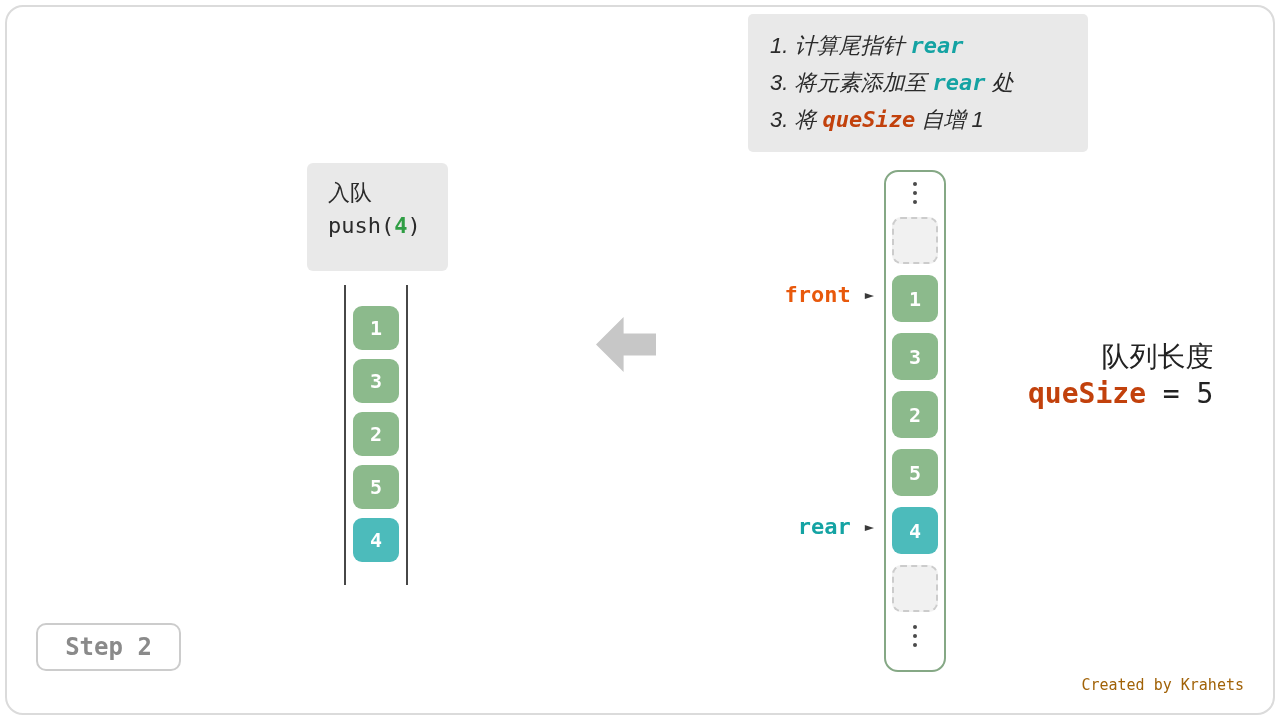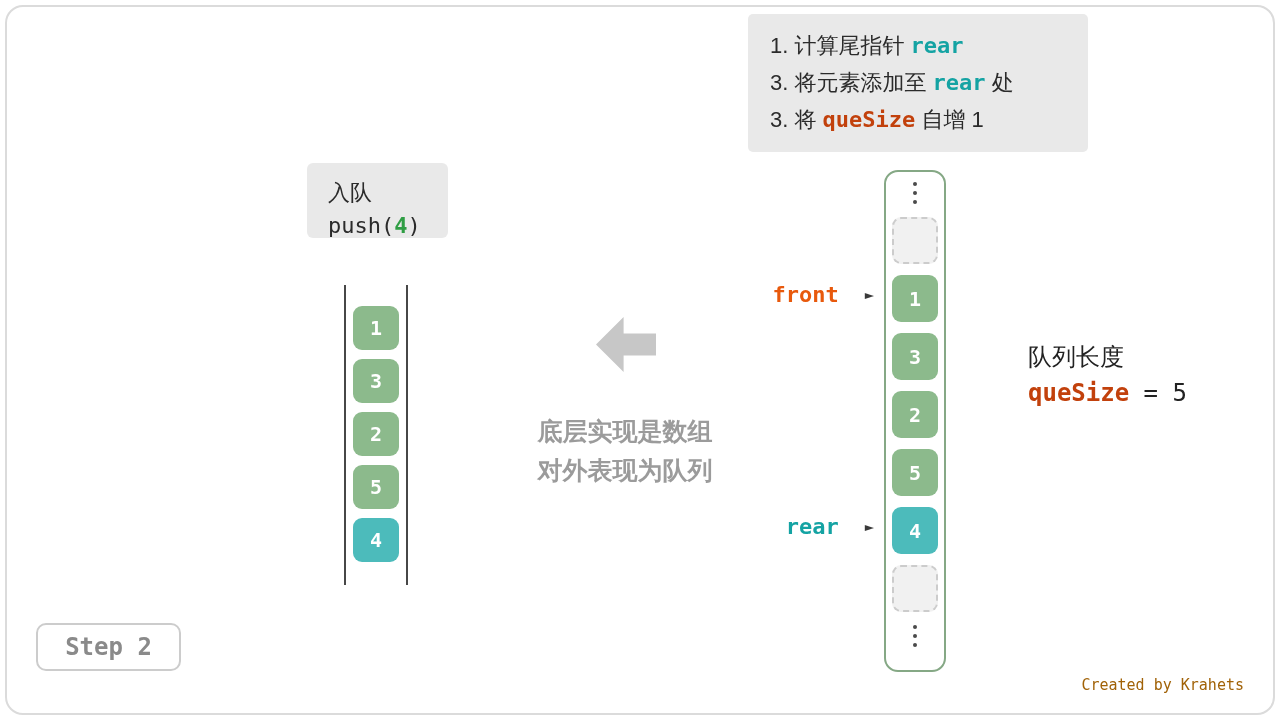--- a/index.html
+++ b/index.html
@@ -17,26 +17,26 @@
   .mono { font-family: "DejaVu Sans Mono", "Liberation Mono", monospace; }
   .code { font-family: "DejaVu Sans Mono", "Liberation Mono", monospace; font-weight: bold; }
   .code.teal { color: #14a3a3; }
   .code.blue { color: #c2410c; }
   .code.green { color: #2f9e44; }
 
   
   .instruction-box {
     position: absolute; left: 748px; top: 14px; width: 340px; height: 138px;
     background: #e9e9e9; border-radius: 5px; padding: 13px 22px;
-    font-size: 22px; line-height: 37px; color: #2b2b2b;
+    font-size: 22px; line-height: 37px; color: #2b2b2b; font-style: italic;
   }
 
   
   .enqueue-box {
-    position: absolute; left: 307px; top: 163px; width: 141px; height: 75px;
+    position: absolute; left: 307px; top: 163px; width: 141px; height: 108px;
     background: #e9e9e9; border-radius: 6px; padding: 13px 21px;
     font-size: 22px; line-height: 33px; color: #2b2b2b;
   }
 
   
   .left-stack {
     position: absolute; left: 344px; top: 285px; width: 64px; height: 300px;
     border-left: 2px solid #474747; border-right: 2px solid #474747;
     display: flex; flex-direction: column; align-items: center;
     padding-top: 21px; gap: 9px;
@@ -77,30 +77,30 @@
     color: #ffffff; font-family: "DejaVu Sans Mono", "Liberation Mono", monospace;
     font-weight: bold; font-size: 20px; flex: 0 0 auto;
   }
   .rcell.empty { background: #f1f1f1; border: 2px dashed #cccccc; }
   .vdots { display: flex; flex-direction: column; gap: 5px; padding: 2px 0; flex: 0 0 auto; }
   .vdots i { width: 4px; height: 4px; border-radius: 50%; background: #4a4a4a; display: block; }
 
   
   .ptr {
     position: absolute; height: 47px; display: flex; align-items: center;
-    gap: 26px; justify-content: flex-end;
+    gap: 14px; justify-content: flex-end;
     font-family: "DejaVu Sans Mono", "Liberation Mono", monospace;
     font-weight: bold; font-size: 22px;
   }
   .ptr .ptr-arrow { color: #3a3a3a; font-size: 12px; line-height: 1; font-family: "DejaVu Sans", sans-serif; }
   .ptr.front { top: 271px; right: 406px; color: #e8590c; }
   .ptr.rear  { top: 503px; right: 406px; color: #14a3a3; }
 
   
-  .queue-info { position: absolute; left: 1028px; top: 338px; font-size: 24px; line-height: 37px; color: #222; }
+  .queue-info { position: absolute; left: 1028px; top: 338px; font-size: 28px; line-height: 37px; color: #222; text-align: right; }
   .queue-info .val-line { font-family: "DejaVu Sans Mono", "Liberation Mono", monospace; }
 
   
   .step-badge {
     position: absolute; left: 36px; top: 623px; width: 145px; height: 48px;
     border: 2px solid #cccccc; border-radius: 10px; background: #ffffff;
     display: flex; align-items: center; justify-content: center;
     font-family: "DejaVu Sans Mono", "Liberation Mono", monospace;
     font-weight: bold; font-size: 24px; color: #8a8a8a;
   }
@@ -132,24 +132,20 @@
   <div class="left-stack">
     <div class="lcell bg-green">1</div>
     <div class="lcell bg-green">3</div>
     <div class="lcell bg-green">2</div>
     <div class="lcell bg-green">5</div>
     <div class="lcell bg-teal">4</div>
   </div>
 
   <div class="big-arrow"></div>
 
-  <div class="center-caption">
-    <div>底层实现是数组</div>
-    <div>对外表现为队列</div>
-  </div>
 
   <div class="right-array">
     <div class="vdots">
         <i></i>
         <i></i>
         <i></i>
       </div>
     <div class="rcell empty"></div>
     <div class="rcell bg-green">1</div>
     <div class="rcell bg-green">3</div>

